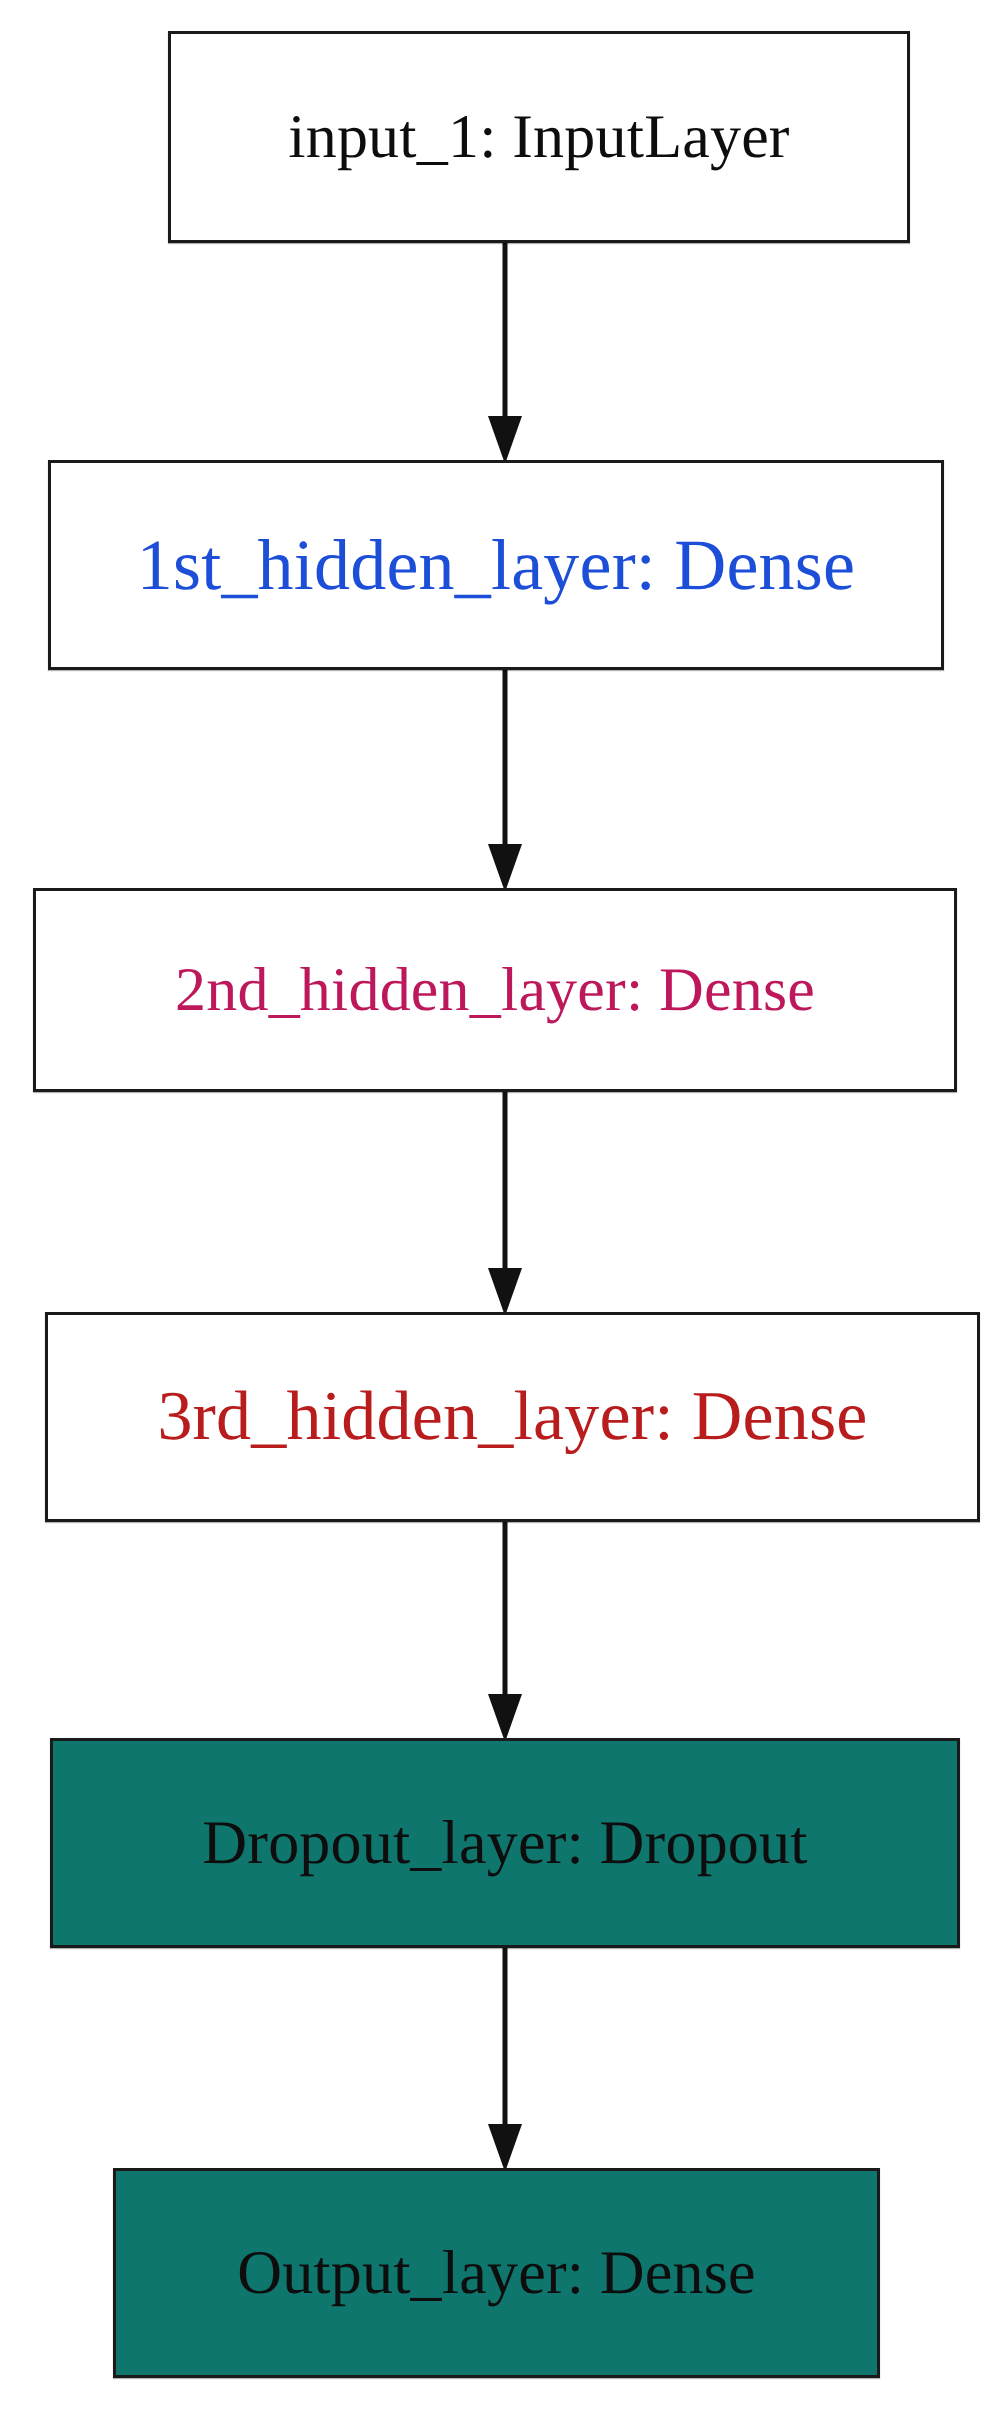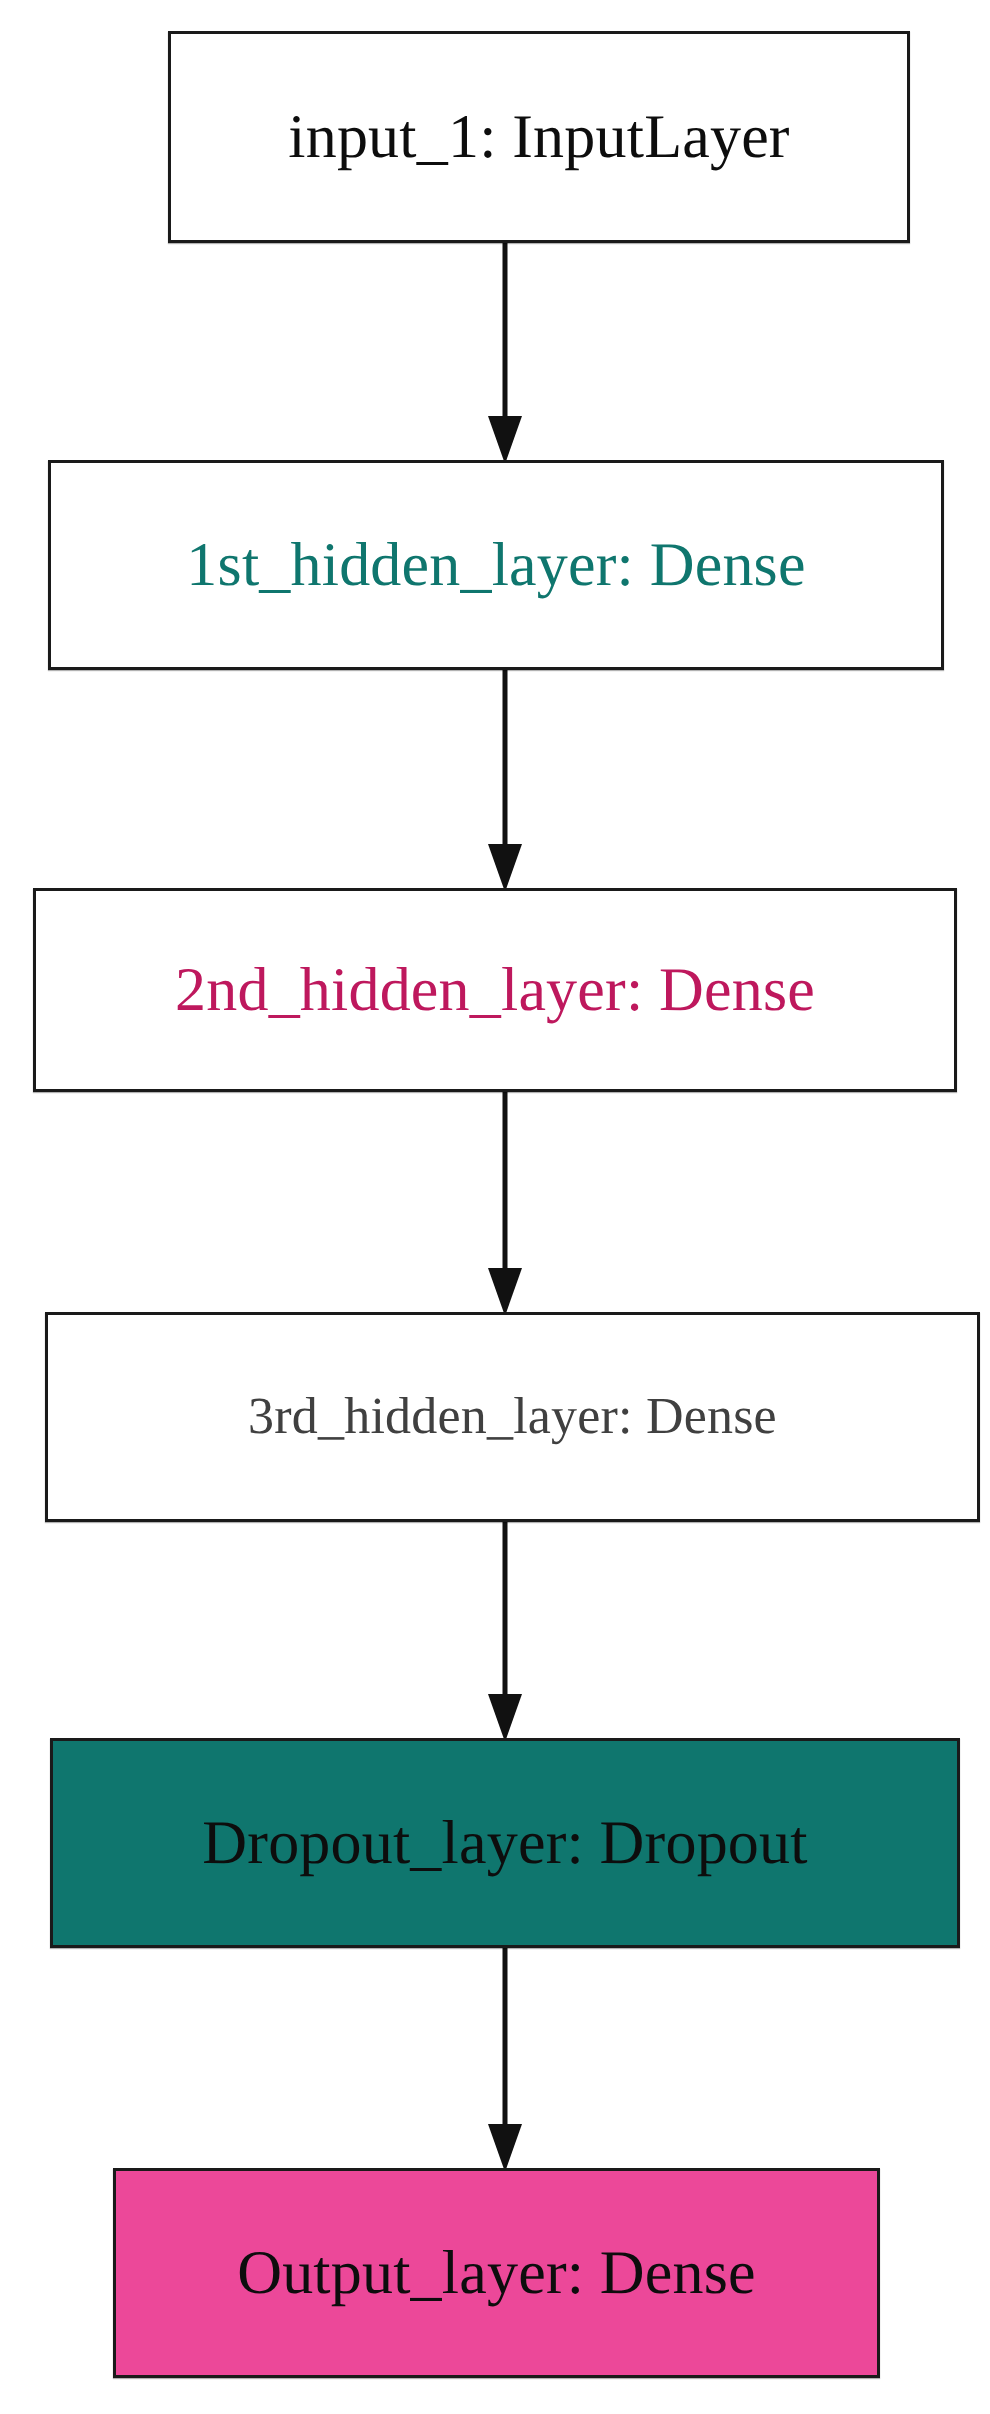--- a/index.html
+++ b/index.html
@@ -82,29 +82,29 @@
           <polygon class="edge-head" points="488,2124 522,2124 505,2172" fill="#111111"></polygon>
         </g>
       </g>
   </svg>
 
   <div id="nodes-group">
       <div class="node-box" style="left: 128px; top: 31px; width: 742px; height: 212px; border-color: rgb(26, 26, 26); background: rgb(255, 255, 255); margin-left: 40px;">
         <span class="node-label" style="font-size: 62px; color: rgb(13, 13, 13);">input_1: InputLayer</span>
       </div>
       <div class="node-box" style="left: 48px; top: 460px; width: 896px; height: 210px; border-color: rgb(26, 26, 26); background: rgb(255, 255, 255);">
-        <span class="node-label" style="font-size: 62px; color: #0f766e;">1st_hidden_layer: Dense</span>
+        <span class="node-label" style="font-size: 72px; color: #1d4ed8;">1st_hidden_layer: Dense</span>
       </div>
       <div class="node-box" style="left: 33px; top: 888px; width: 924px; height: 204px; border-color: rgb(26, 26, 26); background: rgb(255, 255, 255);">
         <span class="node-label" style="font-size: 62px; color: #be185d;">2nd_hidden_layer: Dense</span>
       </div>
       <div class="node-box" style="left: 45px; top: 1312px; width: 935px; height: 210px; border-color: rgb(26, 26, 26); background: rgb(255, 255, 255);">
-        <span class="node-label" style="font-size: 52px; color: #404040;">3rd_hidden_layer: Dense</span>
+        <span class="node-label" style="font-size: 70px; color: #b91c1c;">3rd_hidden_layer: Dense</span>
       </div>
       <div class="node-box" style="left: 50px; top: 1738px; width: 910px; height: 210px; border-color: rgb(26, 26, 26); background: #0f766e;">
         <span class="node-label" style="font-size: 62px; color: rgb(13, 13, 13);">Dropout_layer: Dropout</span>
       </div>
-      <div class="node-box" style="left: 113px; top: 2168px; width: 767px; height: 210px; border-color: rgb(26, 26, 26); background: #ec4899;">
+      <div class="node-box" style="left: 113px; top: 2168px; width: 767px; height: 210px; border-color: rgb(26, 26, 26); background: #0f766e;">
         <span class="node-label" style="font-size: 62px; color: rgb(13, 13, 13);">Output_layer: Dense</span>
       </div>
     </div>
 
 </div>
 
 </body></html>

